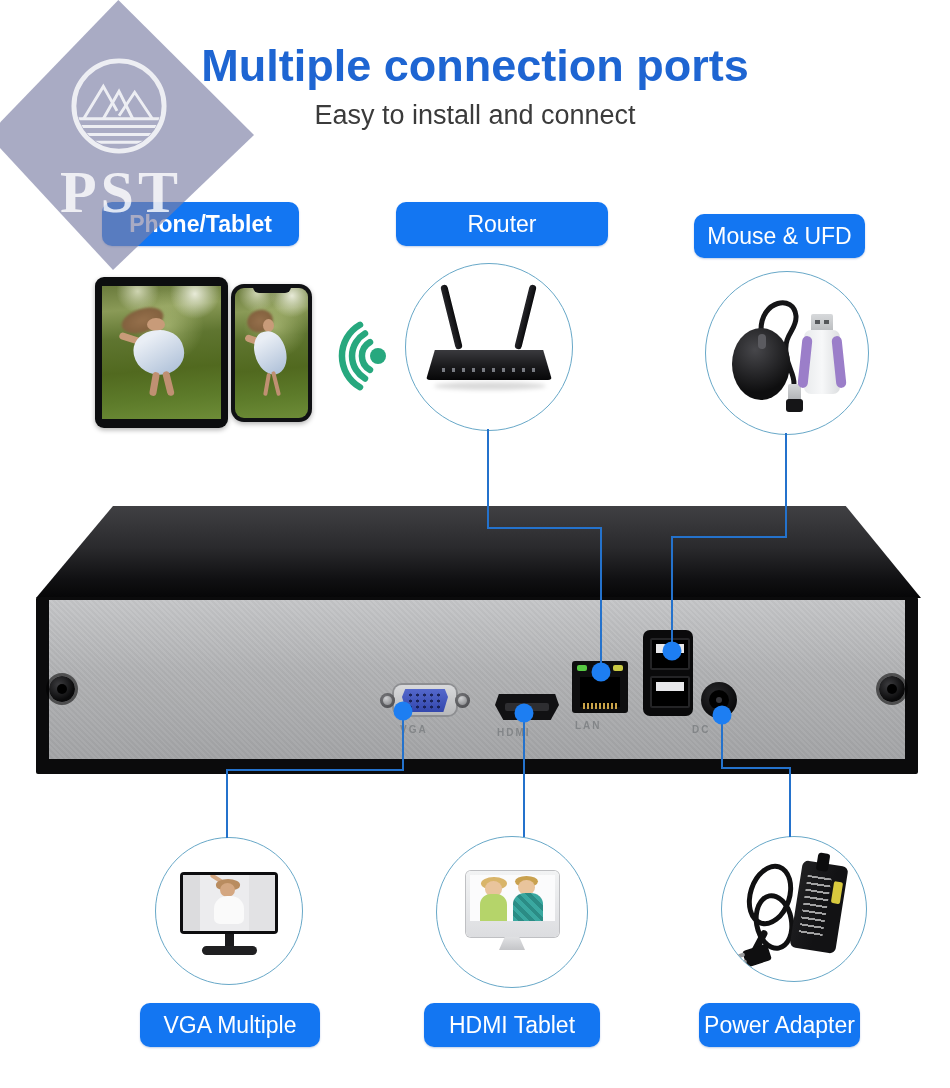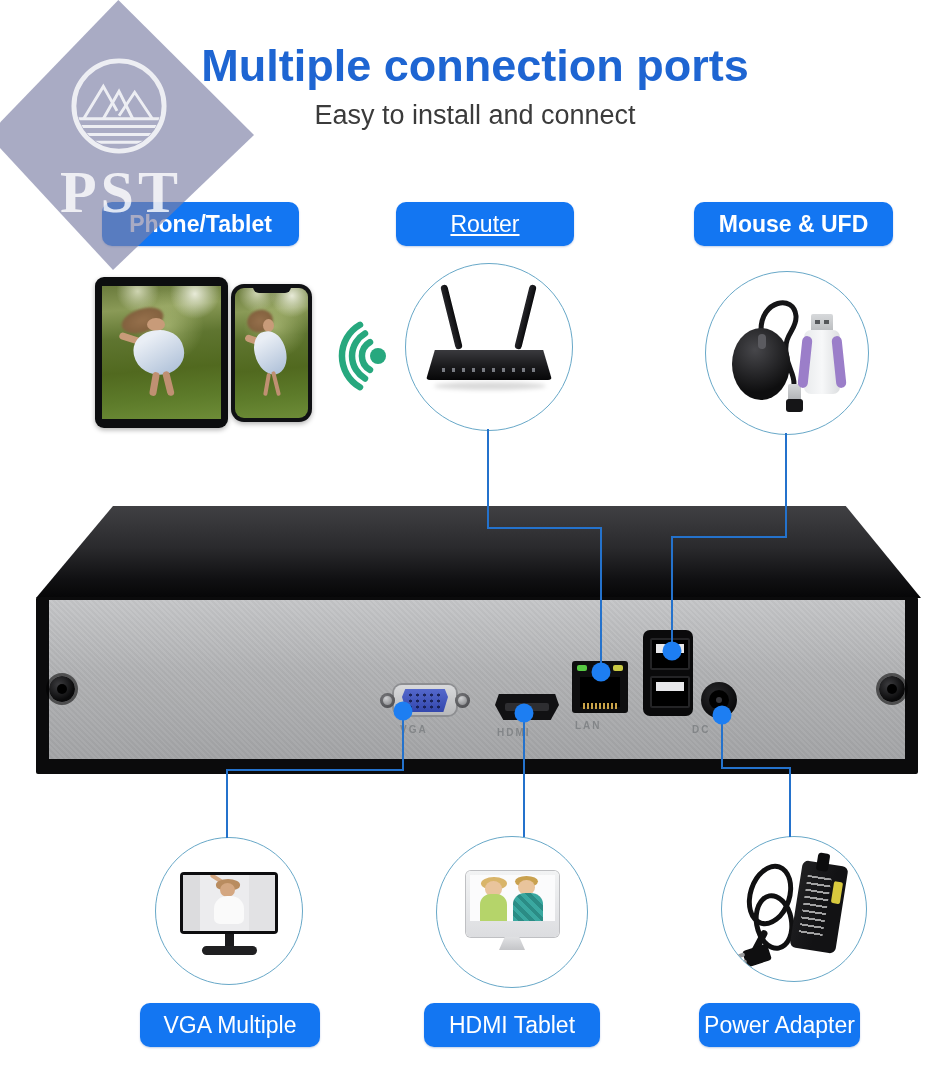--- a/index.html
+++ b/index.html
@@ -11,22 +11,22 @@
   .title{position:absolute;left:0;right:0;top:40px;text-align:center;
          font-size:45px;font-weight:800;color:#1e65d2;letter-spacing:0px;}
   .subtitle{position:absolute;left:0;right:0;top:100px;text-align:center;
          font-size:27px;font-weight:400;color:#3b3b3b;}
 
   
   .pill{position:absolute;height:44px;background:#1376f2;border-radius:10px;
         color:#fff;font-size:23px;display:flex;align-items:center;justify-content:center;
         box-shadow:0 1px 2px rgba(0,60,160,.25);}
   .pill-phone {left:102px;top:202px;width:197px;font-weight:bold;}
-  .pill-router{left:396px;top:202px;width:178px;text-decoration:underline;}
-  .pill-mouse {left:694px;top:202px;width:199px;font-weight:bold;}
+  .pill-router{left:396px;top:202px;width:212px;}
+  .pill-mouse {left:694px;top:214px;width:171px;}
   .pill-vga   {left:140px;top:1003px;width:180px;}
   .pill-hdmi  {left:424px;top:1003px;width:176px;}
   .pill-power {left:699px;top:1003px;width:161px;}
 
   
   .circle{position:absolute;border:1.5px solid #68a8c8;border-radius:50%;background:#fff;overflow:hidden;}
   .c-router{left:405px;top:263px;width:166px;height:166px;}
   .c-mouse {left:705px;top:271px;width:162px;height:162px;}
   .c-vgadisp{left:155px;top:837px;width:146px;height:146px;}
   .c-hdmidisp{left:436px;top:836px;width:150px;height:150px;}

